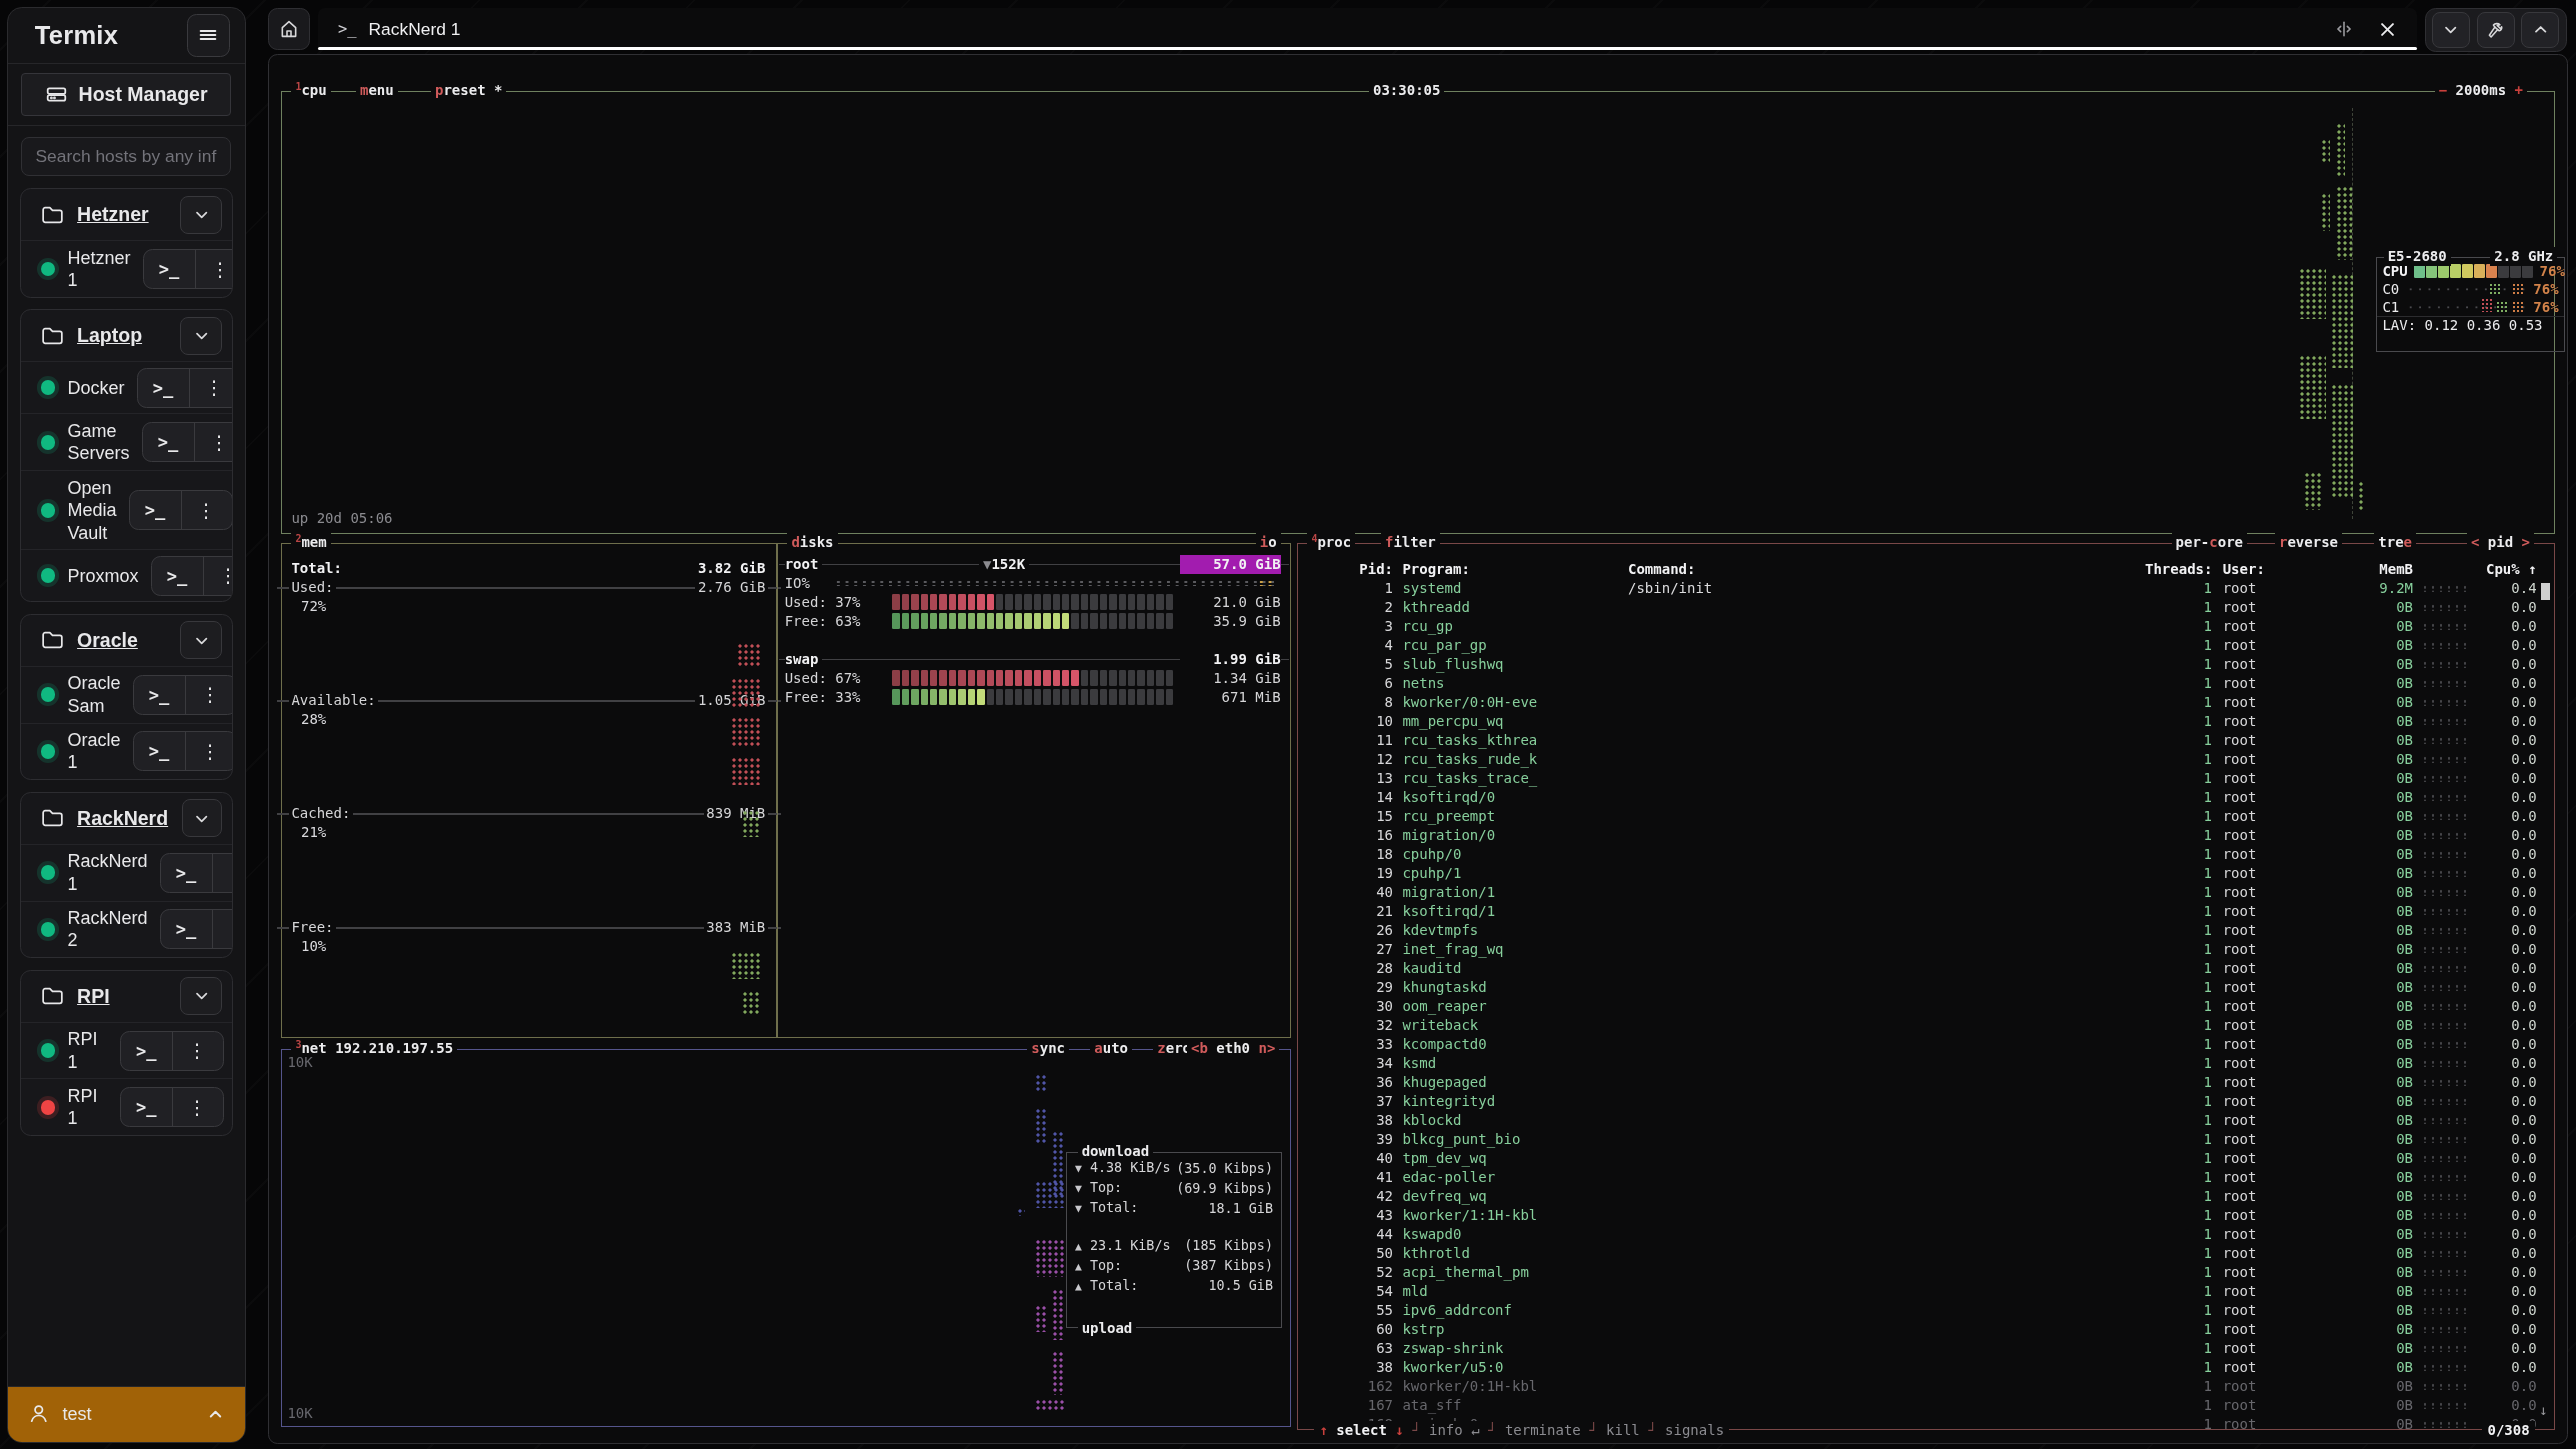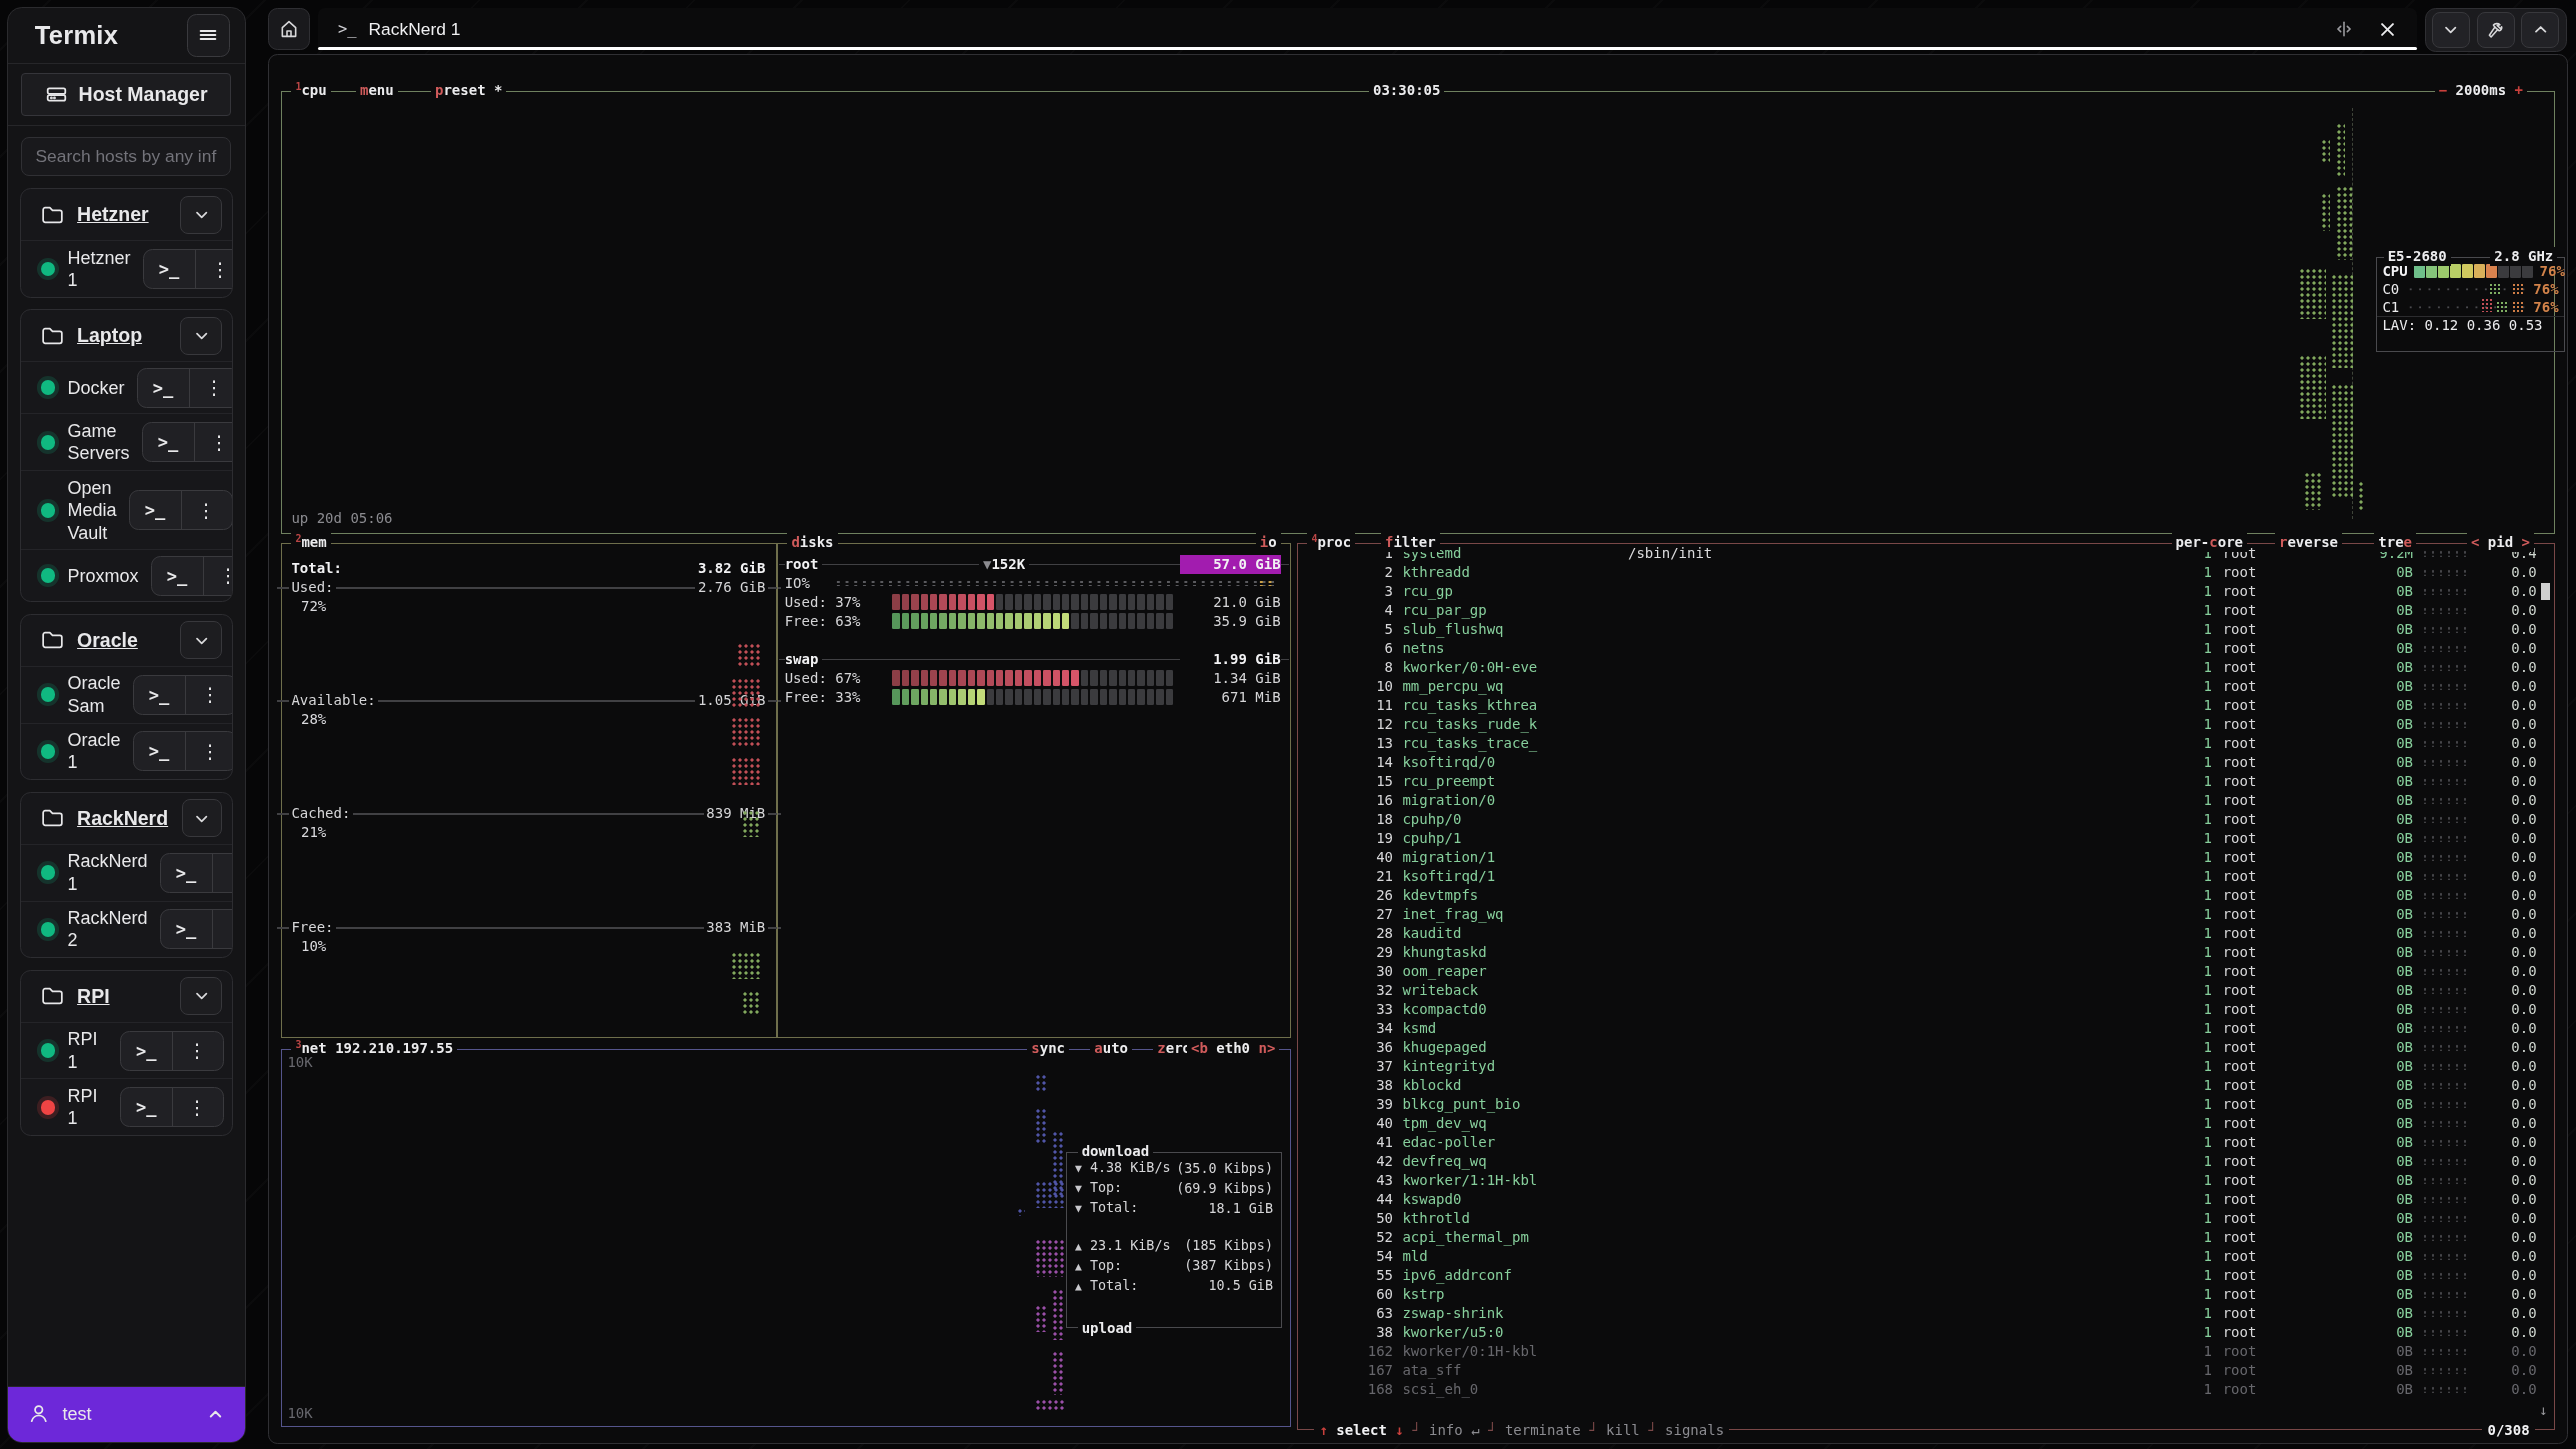--- a/index.html
+++ b/index.html
@@ -37,21 +37,21 @@
   .status-dot { width:14.8px; height:14.8px; border-radius:50%; flex:none; }
   .status-dot.online { background:#10b981; box-shadow:0 0 0 4px rgba(16,185,129,.18); }
   .status-dot.offline { background:#ef4444; box-shadow:0 0 0 4px rgba(239,68,68,.18); }
   .host-name { font-size:18px; flex:1; line-height:1.25; }
   .host-controls { display:flex; border:0.7px solid #3a3a3e; border-radius:9.4px; background:#202024; overflow:hidden; flex:none; }
   .host-controls .seg { width:51px; height:38px; display:flex; align-items:center; justify-content:center; }
   .host-controls .seg + .seg { border-left:0.7px solid #3a3a3e; }
   .term-glyph { font-family:"DejaVu Sans Mono",monospace; font-size:17px; color:#e8e8ea; font-weight:bold; }
   .dots-glyph { font-size:19px; color:#e8e8ea; letter-spacing:0.7px; }
   .sb-user { position:absolute; left:0; right:0; bottom:0; height:56px; border-top:0.7px solid #262629;
-    display:flex; align-items:center; padding:0 20px; gap:13.4px; background:#6d28d9; }
+    display:flex; align-items:center; padding:0 20px; gap:13.4px; background:#a16207; }
   .sb-user-name { font-size:18px; flex:1; }
   
   .tabbar { position:absolute; left:268px; top:8px; right:9.4px; height:42px; display:flex; gap:8px; }
   .home-btn { width:42px; height:42px; border:0.7px solid #2f2f33; border-radius:9.4px; background:#19191c;
     display:flex; align-items:center; justify-content:center; flex:none; }
   .tab { flex:1; background:#0b0b0c; border-radius:6.7px 6.7px 0 0; position:relative;
     display:flex; align-items:center; padding:0 20px; gap:12px; }
   .tab-underline { position:absolute; left:0; right:0; bottom:0; height:3.4px; background:#ffffff; border-radius:2px; }
   .tab-glyph { font-family:"DejaVu Sans Mono",monospace; font-size:15.4px; color:#cfcfd4; }
   .tab-label { font-size:17.4px; color:#f0f0f2; flex:1; }
@@ -779,20 +779,30 @@
   </div>
 
   <div class="box proc-box" style="left:1028px;top:488px;width:1258px;height:887px;">
     <span class="btitle" style="left:9.4px"><span class="sup">4</span><span>proc</span></span>
     <span class="btitle" style="left:83px"><span class="hk">f</span><span id="filter-rest">ilter</span></span>
     <span class="btitle" style="right:307px"><span id="percore-w"><span>p</span><span>e</span><span>r</span><span>-</span><span class="hk">c</span><span>o</span><span>r</span><span>e</span></span></span>
     <span class="btitle" style="right:212px"><span class="hk">r</span><span id="reverse-rest">everse</span></span>
     <span class="btitle" style="right:138px"><span id="tree-w"><span>t</span><span>r</span><span>e</span><span class="hk">e</span></span></span>
     <span class="btitle" style="right:20px"><span class="hk">&lt;</span><span>&nbsp;</span><span>pid</span><span>&nbsp;</span><span class="hk">&gt;</span></span>
 
+    <div class="prow hdr" style="margin-top:16px">
+      <span class="c-pid">Pid:</span>
+      <span class="c-prog">Program:</span>
+      <span class="c-cmd">Command:</span>
+      <span class="c-thr">Threads:</span>
+      <span class="c-usr">User:</span>
+      <span class="c-mem">MemB</span>
+      <span class="c-lead" style="visibility:hidden"></span>
+      <span class="c-cpu"><span>Cpu%</span> <span>↑</span></span>
+    </div>
     <div id="proc-rows">
         <div class="prow"><span class="c-pid">1</span><span class="c-prog">systemd</span><span class="c-cmd">/sbin/init</span><span class="c-thr">1</span><span class="c-usr">root</span><span class="c-mem">9.2M</span><span class="c-lead"></span><span class="c-cpu">0.4</span></div>
         <div class="prow"><span class="c-pid">2</span><span class="c-prog">kthreadd</span><span class="c-cmd"></span><span class="c-thr">1</span><span class="c-usr">root</span><span class="c-mem">0B</span><span class="c-lead"></span><span class="c-cpu">0.0</span></div>
         <div class="prow"><span class="c-pid">3</span><span class="c-prog">rcu_gp</span><span class="c-cmd"></span><span class="c-thr">1</span><span class="c-usr">root</span><span class="c-mem">0B</span><span class="c-lead"></span><span class="c-cpu">0.0</span></div>
         <div class="prow"><span class="c-pid">4</span><span class="c-prog">rcu_par_gp</span><span class="c-cmd"></span><span class="c-thr">1</span><span class="c-usr">root</span><span class="c-mem">0B</span><span class="c-lead"></span><span class="c-cpu">0.0</span></div>
         <div class="prow"><span class="c-pid">5</span><span class="c-prog">slub_flushwq</span><span class="c-cmd"></span><span class="c-thr">1</span><span class="c-usr">root</span><span class="c-mem">0B</span><span class="c-lead"></span><span class="c-cpu">0.0</span></div>
         <div class="prow"><span class="c-pid">6</span><span class="c-prog">netns</span><span class="c-cmd"></span><span class="c-thr">1</span><span class="c-usr">root</span><span class="c-mem">0B</span><span class="c-lead"></span><span class="c-cpu">0.0</span></div>
         <div class="prow"><span class="c-pid">8</span><span class="c-prog">kworker/0:0H-eve</span><span class="c-cmd"></span><span class="c-thr">1</span><span class="c-usr">root</span><span class="c-mem">0B</span><span class="c-lead"></span><span class="c-cpu">0.0</span></div>
         <div class="prow"><span class="c-pid">10</span><span class="c-prog">mm_percpu_wq</span><span class="c-cmd"></span><span class="c-thr">1</span><span class="c-usr">root</span><span class="c-mem">0B</span><span class="c-lead"></span><span class="c-cpu">0.0</span></div>
         <div class="prow"><span class="c-pid">11</span><span class="c-prog">rcu_tasks_kthrea</span><span class="c-cmd"></span><span class="c-thr">1</span><span class="c-usr">root</span><span class="c-mem">0B</span><span class="c-lead"></span><span class="c-cpu">0.0</span></div>

